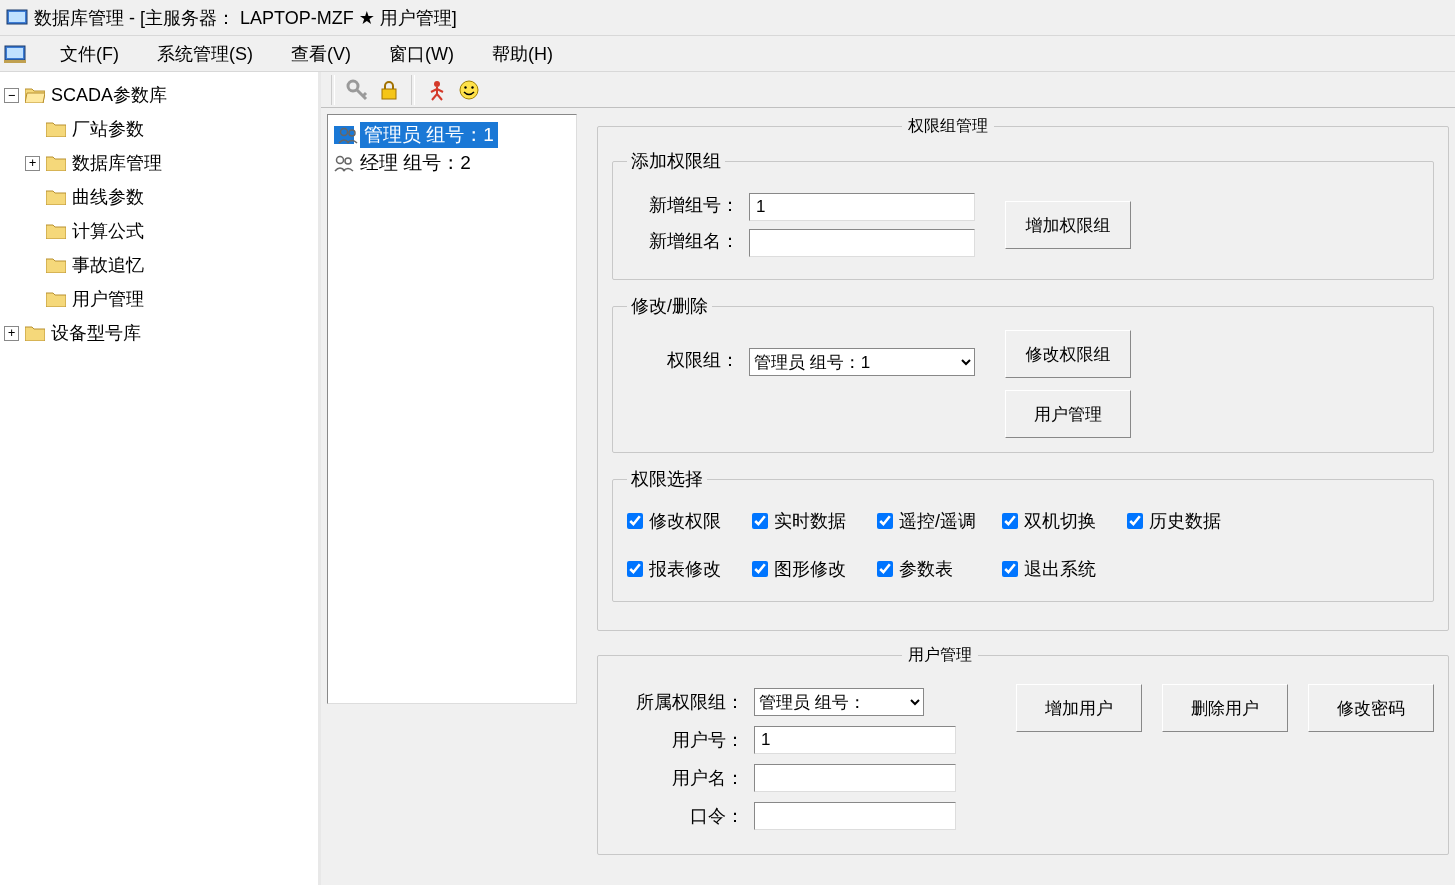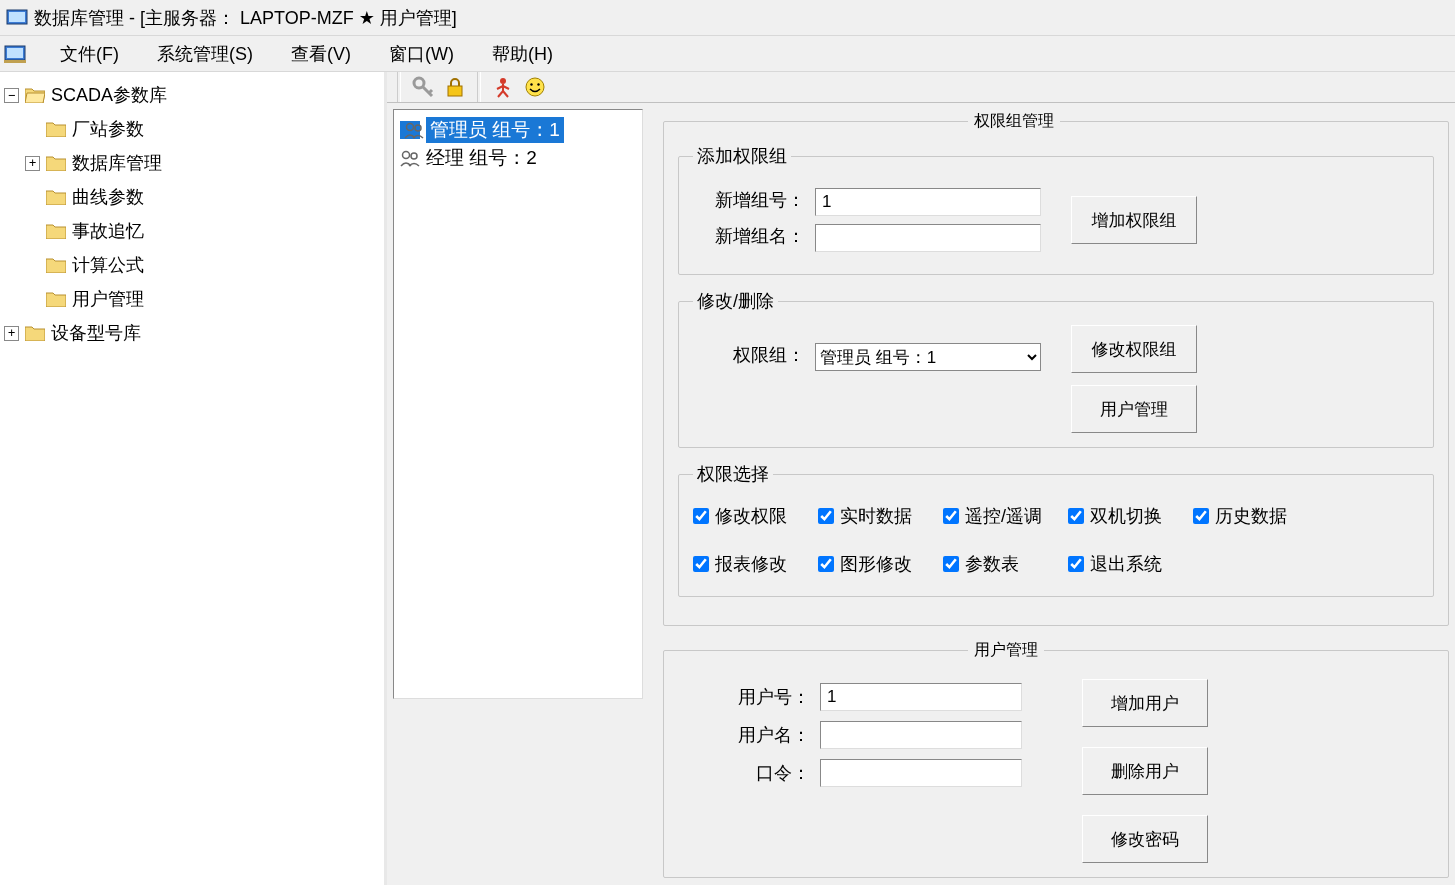--- a/index.html
+++ b/index.html
@@ -56,21 +56,21 @@
 
 .check-grid { display: grid; grid-template-columns: repeat(5, 125px); row-gap: 24px; padding: 6px 0; }
 .check-item { display: flex; align-items: center; gap: 6px; font-size: 18px; }
 .check-item input { width:16px; height:16px; }
 
 .user-mgmt-row { display:flex; align-items:center; margin: 10px 0; gap: 10px; }
 .user-mgmt-row label { width: 132px; text-align:right; font-size:18px; }
 .user-mgmt-row input[type=text] { width: 202px; height: 28px; border:1px solid #888; border-right-color:#ddd; border-bottom-color:#ddd; padding:2px 6px; font-size:17px; background:#fff; }
 .user-mgmt-row select { width: 202px; height: 28px; border:1px solid #888; font-size:17px; background:#fff; }
 .um-two-col { display:flex; gap: 60px; }
-.um-two-col .right { display:flex; flex-direction:column; gap:20px; padding-top:6px; }
+.um-two-col .right { display:flex; flex-direction:row; gap:20px; padding-top:6px; }
 
 svg { display:block; }
 </style>
 </head>
 <body>
 
 <div class="title-bar">
   <span class="app-icon">
     <svg width="22" height="18">
         <rect x="1" y="1" width="20" height="14" fill="#3a7bd5" stroke="#1a3a6a"></rect>
@@ -140,31 +140,31 @@
         <span>曲线参数</span>
       </div>
       <div class="tree-node">
         <span class="tree-spacer"></span>
           <span class="tree-spacer"></span>
         <span class="folder">
             <svg width="20" height="16">
               <polygon points="0,2 7,2 9,4 20,4 20,16 0,16" fill="#f5d87a" stroke="#b89030"></polygon>
             </svg>
           </span>
+        <span>计算公式</span>
+      </div>
+      <div class="tree-node">
+        <span class="tree-spacer"></span>
+          <span class="tree-spacer"></span>
+        <span class="folder">
+            <svg width="20" height="16">
+              <polygon points="0,2 7,2 9,4 20,4 20,16 0,16" fill="#f5d87a" stroke="#b89030"></polygon>
+            </svg>
+          </span>
         <span>事故追忆</span>
-      </div>
-      <div class="tree-node">
-        <span class="tree-spacer"></span>
-          <span class="tree-spacer"></span>
-        <span class="folder">
-            <svg width="20" height="16">
-              <polygon points="0,2 7,2 9,4 20,4 20,16 0,16" fill="#f5d87a" stroke="#b89030"></polygon>
-            </svg>
-          </span>
-        <span>计算公式</span>
       </div>
       <div class="tree-node">
         <span class="tree-spacer"></span>
           <span class="tree-spacer"></span>
         <span class="folder">
             <svg width="20" height="16">
               <polygon points="0,2 7,2 9,4 20,4 20,16 0,16" fill="#f5d87a" stroke="#b89030"></polygon>
             </svg>
           </span>
         <span>用户管理</span>
@@ -328,20 +328,24 @@
                 </label>
             </div>
           </fieldset>
         </fieldset>
 
         <fieldset class="outer">
           <legend>用户管理</legend>
           <div class="um-two-col">
             <div class="left">
               <div class="user-mgmt-row">
+                <label>所属权限组：</label>
+                <select style="width:170px;"><option>管理员 组号：</option></select>
+              </div>
+              <div class="user-mgmt-row">
                 <label>用户号：</label>
                 <input type="text" value="1" style="">
               </div>
               <div class="user-mgmt-row">
                 <label>用户名：</label>
                 <input type="text" value="" style="">
               </div>
               <div class="user-mgmt-row">
                 <label>口令：</label>
                 <input type="text" value="" style="">

